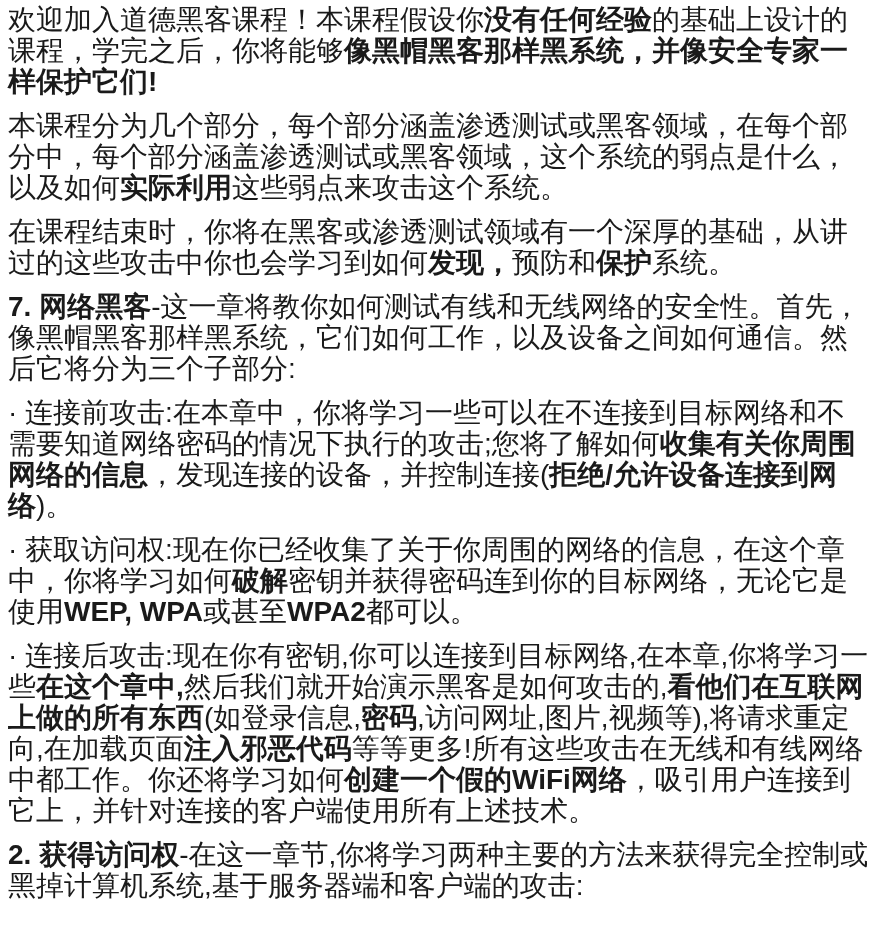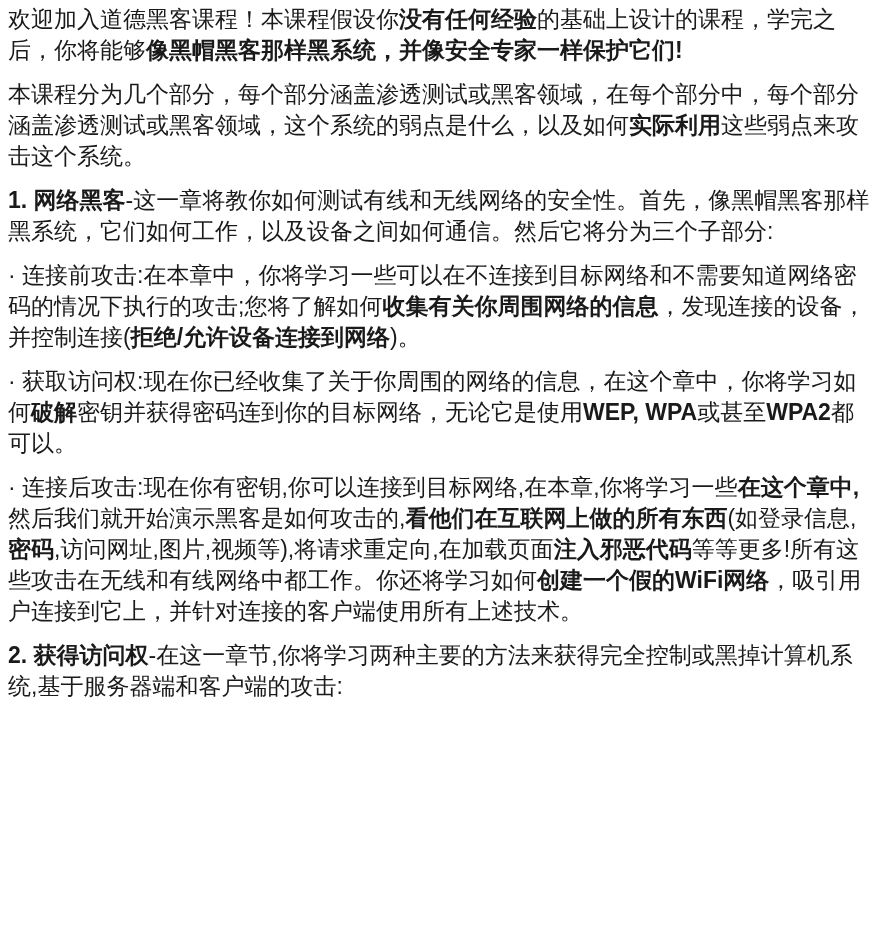--- a/index.html
+++ b/index.html
@@ -8,35 +8,36 @@
     height: 932px;
     overflow: hidden;
     background: #ffffff;
   }
   body {
     font-family: "Liberation Sans", sans-serif;
     color: #1a1a1a;
     padding: 4px 8px 0 8px;
   }
   .doc p {
-    font-size: 23px;
+    font-size: 28px;
     line-height: 31px;
     margin: 0 0 13px 0;
     font-weight: 400;
     letter-spacing: 0;
     word-break: break-all;
   }
   .doc p span.b {
     font-weight: 700;
   }
 </style>
 </head>
 <body>
 
 <div class="doc">
     <p><span>欢迎加入道德黑客课程！本课程假设你</span><span class="b">没有任何经验</span><span>的基础上设计的课程，学完之后，你将能够</span><span class="b">像黑帽黑客那样黑系统，并像安全专家一样保护它们!</span></p>
     <p><span>本课程分为几个部分，每个部分涵盖渗透测试或黑客领域，在每个部分中，每个部分涵盖渗透测试或黑客领域，这个系统的弱点是什么，以及如何</span><span class="b">实际利用</span><span>这些弱点来攻击这个系统。</span></p>
-    <p><span class="b">1. 网络黑客</span><span>-这一章将教你如何测试有线和无线网络的安全性。首先，像黑帽黑客那样黑系统，它们如何工作，以及设备之间如何通信。然后它将分为三个子部分:</span></p>
+    <p><span>在课程结束时，你将在黑客或渗透测试领域有一个深厚的基础，从讲过的这些攻击中你也会学习到如何</span><span class="b">发现，</span><span>预防和</span><span class="b">保护</span><span>系统。</span></p>
+    <p><span class="b">7. 网络黑客</span><span>-这一章将教你如何测试有线和无线网络的安全性。首先，像黑帽黑客那样黑系统，它们如何工作，以及设备之间如何通信。然后它将分为三个子部分:</span></p>
     <p><span>· 连接前攻击:在本章中，你将学习一些可以在不连接到目标网络和不需要知道网络密码的情况下执行的攻击;您将了解如何</span><span class="b">收集有关你周围网络的信息</span><span>，发现连接的设备，并控制连接(</span><span class="b">拒绝/允许设备连接到网络</span><span>)。</span></p>
     <p><span>· 获取访问权:现在你已经收集了关于你周围的网络的信息，在这个章中，你将学习如何</span><span class="b">破解</span><span>密钥并获得密码连到你的目标网络，无论它是使用</span><span class="b">WEP, WPA</span><span>或甚至</span><span class="b">WPA2</span><span>都可以。</span></p>
     <p><span>· 连接后攻击:现在你有密钥,你可以连接到目标网络,在本章,你将学习一些</span><span class="b">在这个章中,</span><span>然后我们就开始演示黑客是如何攻击的,</span><span class="b">看他们在互联网上做的所有东西</span><span>(如登录信息,</span><span class="b">密码</span><span>,访问网址,图片,视频等),将请求重定向,在加载页面</span><span class="b">注入邪恶代码</span><span>等等更多!所有这些攻击在无线和有线网络中都工作。你还将学习如何</span><span class="b">创建一个假的WiFi网络</span><span>，吸引用户连接到它上，并针对连接的客户端使用所有上述技术。</span></p>
     <p><span class="b">2. 获得访问权</span><span>-在这一章节,你将学习两种主要的方法来获得完全控制或黑掉计算机系统,基于服务器端和客户端的攻击:</span></p>
   </div>
 
 </body></html>

